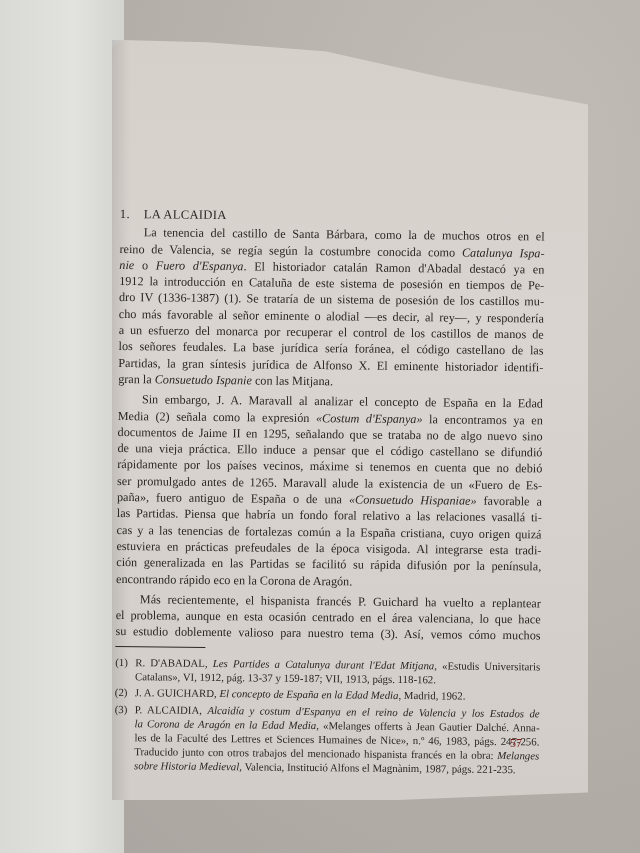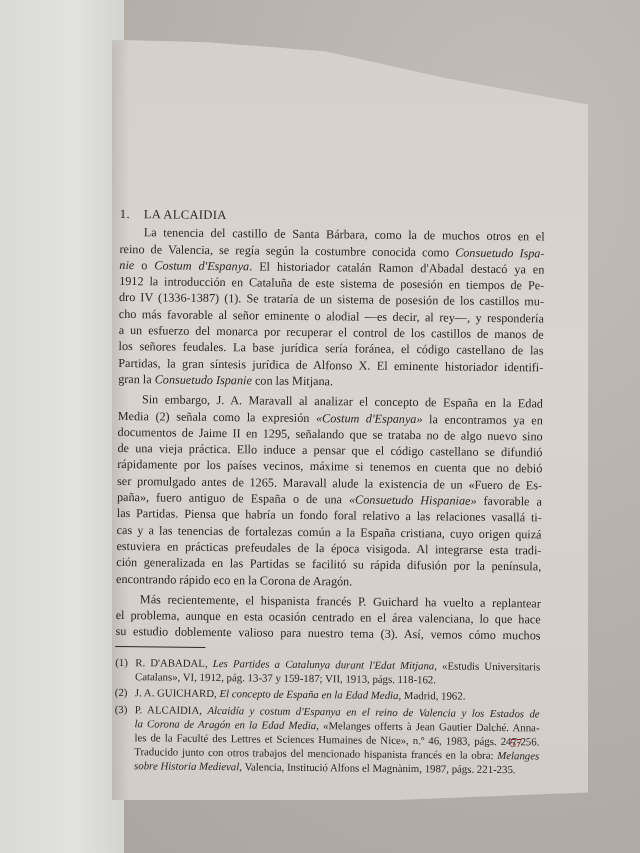--- a/index.html
+++ b/index.html
@@ -64,22 +64,22 @@
 <div class="page-shadow"></div>
 
 <div class="text-block">
   <div class="heading">
     <span class="num">1.</span>
     <span>LA ALCAIDIA</span>
   </div>
   <div id="paras">
       <div class="para">
         <span class="line indent">La tenencia del castillo de Santa Bárbara, como la de muchos otros en el</span>
-        <span class="line"><span>reino de Valencia, se regía según la costumbre conocida como </span><em>Consuetudo Ispa-</em></span>
-        <span class="line"><em>nie</em><span> o </span><em>Costum d'Espanya</em><span>. El historiador catalán Ramon d'Abadal destacó ya en</span></span>
+        <span class="line"><span>reino de Valencia, se regía según la costumbre conocida como </span><em>Catalunya Ispa-</em></span>
+        <span class="line"><em>nie</em><span> o </span><em>Fuero d'Espanya</em><span>. El historiador catalán Ramon d'Abadal destacó ya en</span></span>
         <span class="line">1912 la introducción en Cataluña de este sistema de posesión en tiempos de Pe-</span>
         <span class="line">dro IV (1336-1387) (1). Se trataría de un sistema de posesión de los castillos mu-</span>
         <span class="line">cho más favorable al señor eminente o alodial —es decir, al rey—, y respondería</span>
         <span class="line">a un esfuerzo del monarca por recuperar el control de los castillos de manos de</span>
         <span class="line">los señores feudales. La base jurídica sería foránea, el código castellano de las</span>
         <span class="line">Partidas, la gran síntesis jurídica de Alfonso X. El eminente historiador identifi-</span>
         <span class="line last"><span>gran la </span><em>Consuetudo Ispanie</em><span> con las Mitjana.</span></span>
       </div>
       <div class="para">
         <span class="line indent">Sin embargo, J. A. Maravall al analizar el concepto de España en la Edad</span>

